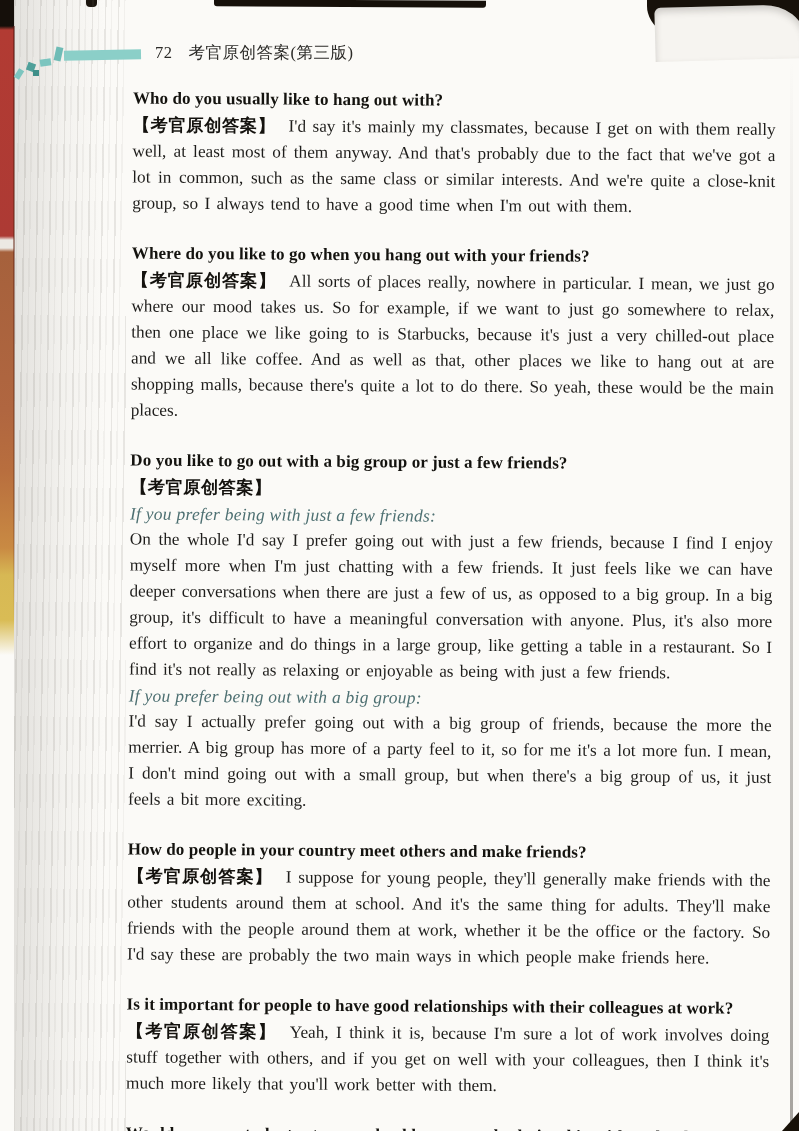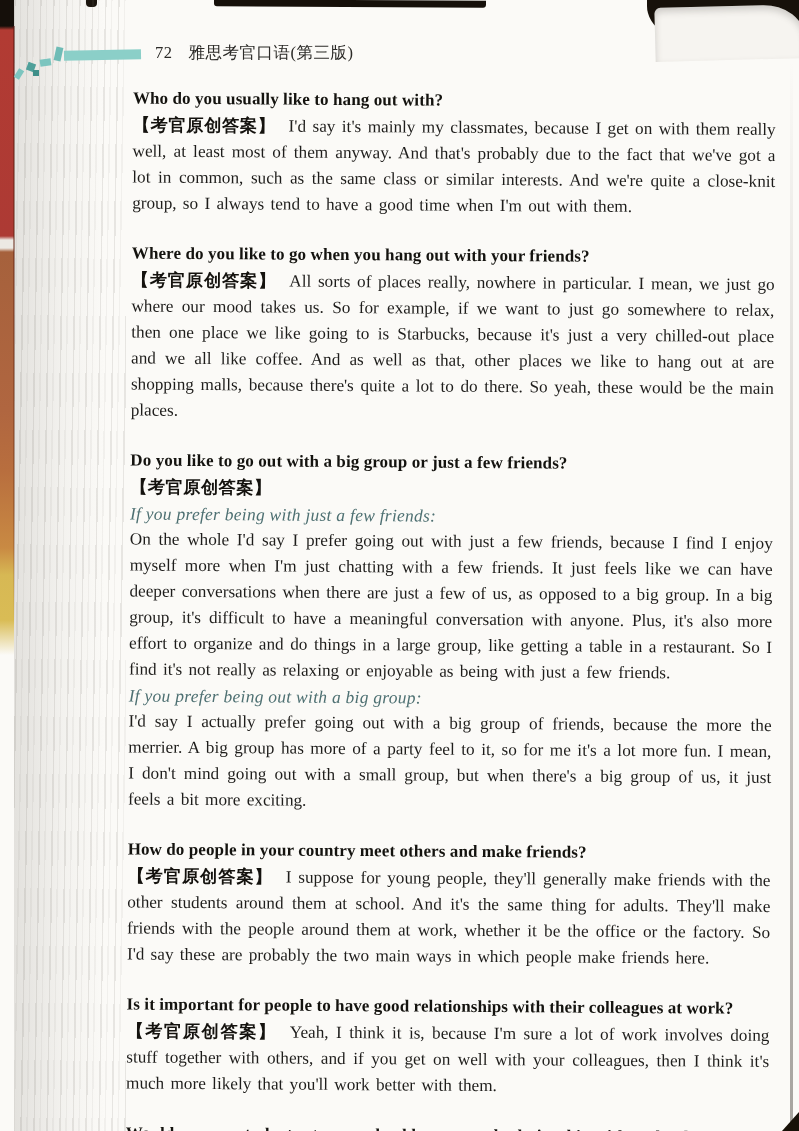--- a/index.html
+++ b/index.html
@@ -179,21 +179,21 @@
 <div class="right-edge-line"></div>
 <div class="corner-br-dark"></div>
 
 <div class="teal-frag frag1"></div>
 <div class="teal-frag frag2"></div>
 <div class="teal-frag frag3"></div>
 <div class="teal-frag frag4"></div>
 <div class="teal-frag frag5"></div>
 <div class="teal-bar"></div>
 <div class="page-header">
-  <span class="page-num">72</span><span class="book-title">雅思考官口语(第三版)</span>
+  <span class="page-num">72</span><span class="book-title">考官原创答案(第三版)</span>
 </div>
 
 <main class="content">
 
   <section class="qa">
     <h2 class="question">Who do you usually like to hang out with?</h2>
     <p class="answer"><span class="ans-label">【考官原创答案】</span><span class="ans-text">I'd say it's mainly my classmates, because I get on with them really well, at least most of them anyway. And that's probably due to the fact that we've got a lot in common, such as the same class or similar interests. And we're quite a close-knit group, so I always tend to have a good time when I'm out with them.</span></p>
   </section>
 
   <section class="qa">

